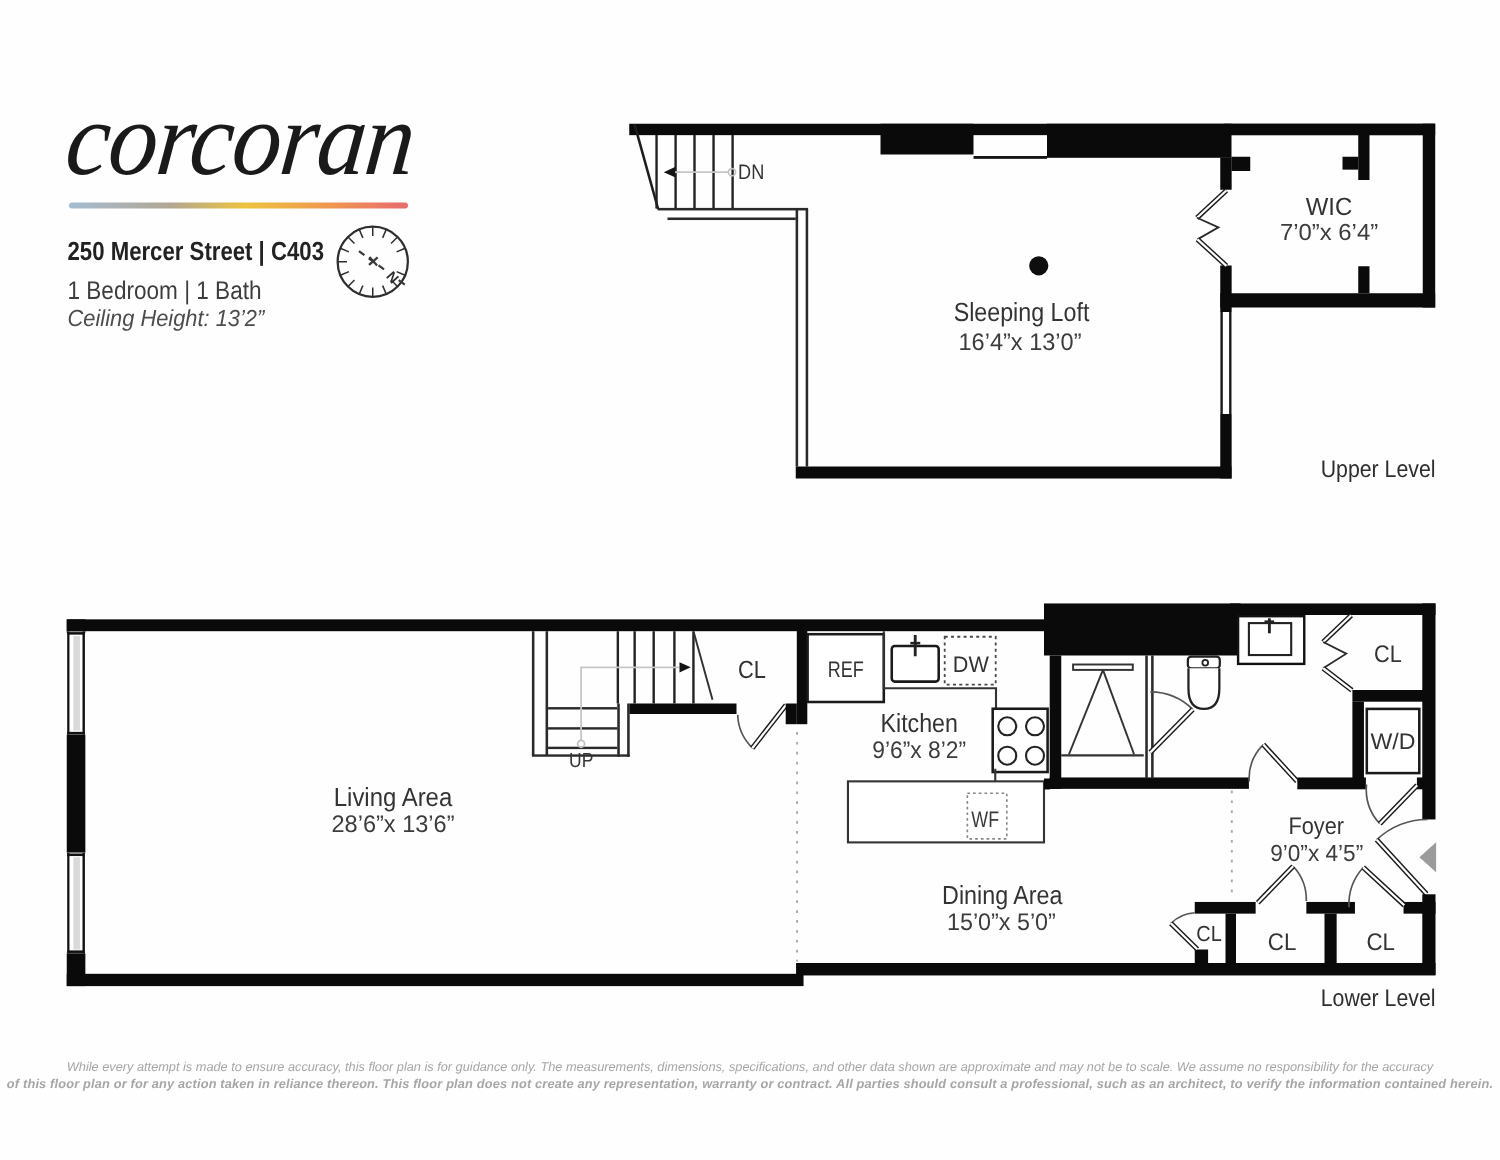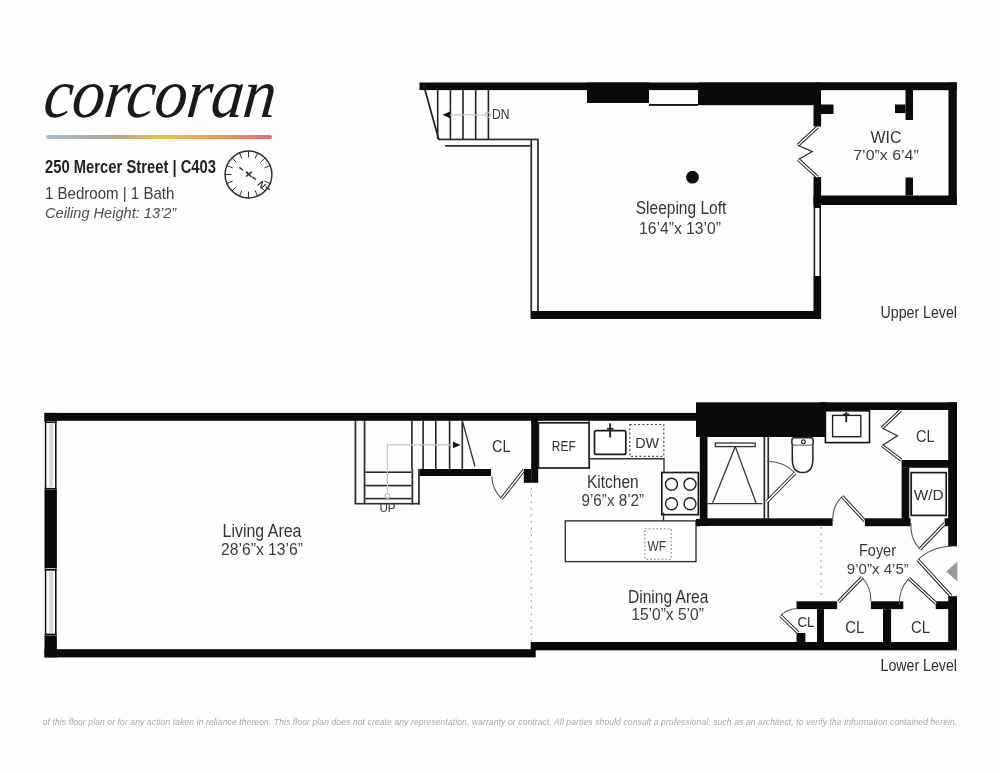--- a/index.html
+++ b/index.html
@@ -404,15 +404,16 @@
 
 <text x="262" y="554.8" font-size="16" fill="#3c3c3c" text-anchor="middle" textLength="82" lengthAdjust="spacingAndGlyphs">28’6”x 13’6”</text>
 
 <text x="668.2" y="602.8" font-size="17.5" fill="#333" text-anchor="middle" textLength="80.3" lengthAdjust="spacingAndGlyphs">Dining Area</text>
 
 <text x="667.6" y="619.8" font-size="16" fill="#3c3c3c" text-anchor="middle" textLength="72.6" lengthAdjust="spacingAndGlyphs">15’0”x 5’0”</text>
 
 <text x="957" y="670.8" font-size="16" fill="#2e2e2e" text-anchor="end" textLength="76.5" lengthAdjust="spacingAndGlyphs">Lower Level</text>
 </svg>
 
-
-<div class="t" style="left:500px;top:716.5px;transform:translateX(-50%);font-size:8.5px;font-style:italic;color:#a6a6a6;letter-spacing:0.12px;">of this floor plan or for any action taken in reliance thereon. This floor plan does not create any representation, warranty or contract. All parties should consult a professional, such as an architect, to verify the information contained herein.</div>
+<div class="t" style="left:500px;top:706px;transform:translateX(-50%);font-size:8.5px;font-style:italic;color:#a6a6a6;">While every attempt is made to ensure accuracy, this floor plan is for guidance only. The measurements, dimensions, specifications, and other data shown are approximate and may not be to scale. We assume no responsibility for the accuracy</div>
+
+<div class="t" style="left:500px;top:716.5px;transform:translateX(-50%);font-size:8.5px;font-style:italic;color:#a6a6a6;letter-spacing:0.12px;font-weight:bold;">of this floor plan or for any action taken in reliance thereon. This floor plan does not create any representation, warranty or contract. All parties should consult a professional, such as an architect, to verify the information contained herein.</div>
 </div>
 
 </body></html>

